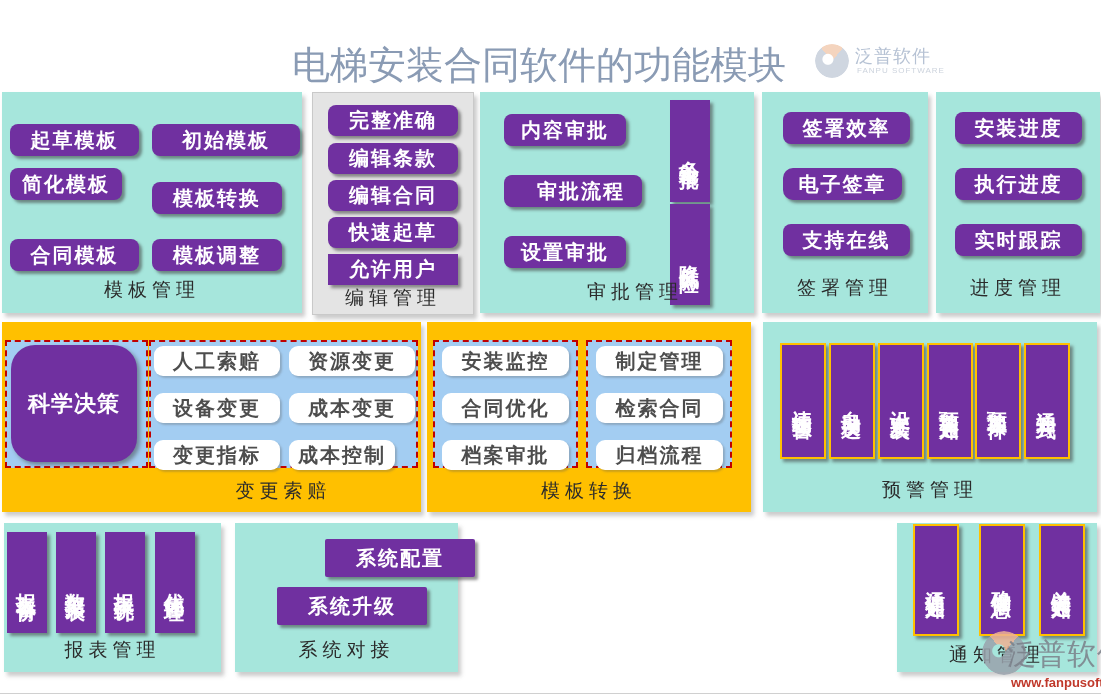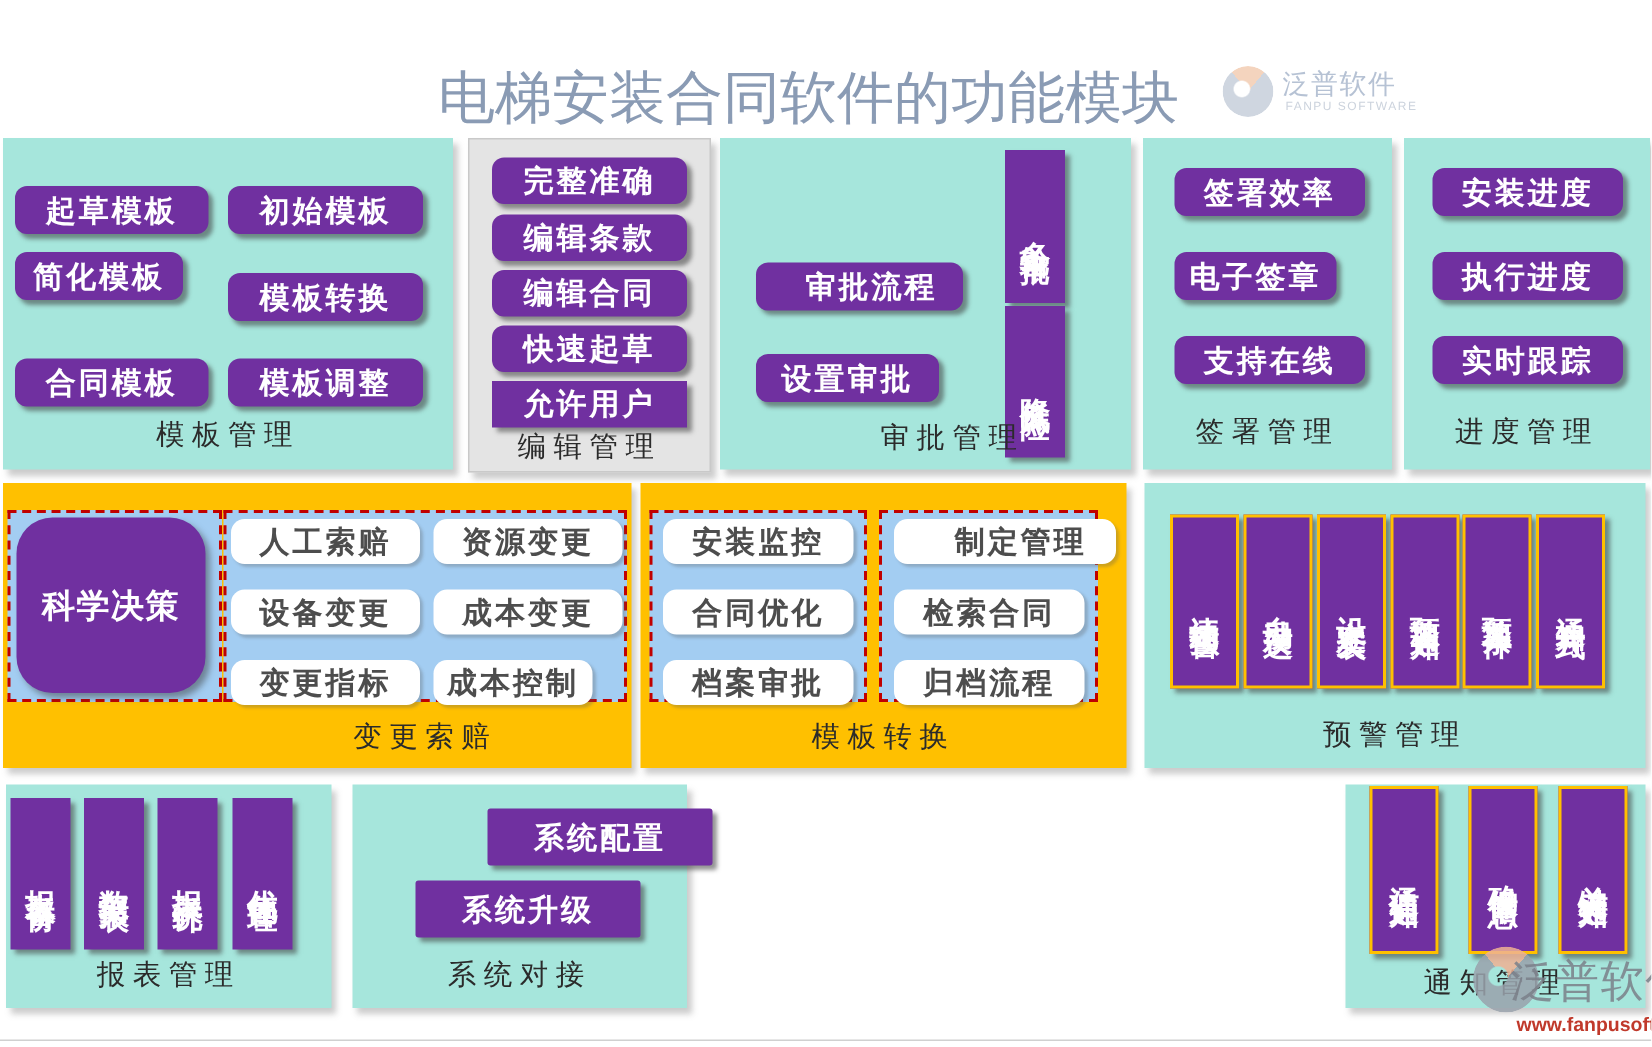--- a/index.html
+++ b/index.html
@@ -74,48 +74,49 @@
   <div class="title">电梯安装合同软件的功能模块</div>
 
   <div class="logo-top">
     <span class="logo-mark"></span>
     <span class="logo-cn">泛普软件</span>
     <span class="logo-en">FANPU SOFTWARE</span>
   </div>
 
   <section class="panel teal" style="left:2px;width:300px;">
     <div class="btn rounded" style="left:8px;top:32px;width:129px;height:32px;">起草模板</div>
-    <div class="btn rounded" style="left:150px;top:32px;width:130px;height:32px;">初始模板</div>
+    <div class="btn rounded" style="left:150px;top:32px;width:148px;height:32px;">初始模板</div>
     <div class="btn rounded" style="left:8px;top:76px;width:112px;height:32px;">简化模板</div>
     <div class="btn rounded" style="left:150px;top:90px;width:130px;height:32px;">模板转换</div>
     <div class="btn rounded" style="left:8px;top:147px;width:129px;height:32px;">合同模板</div>
     <div class="btn rounded" style="left:150px;top:147px;width:130px;height:32px;">模板调整</div>
     <div class="panel-label" style="top:185px;">模板管理</div>
   </section>
 
   <section class="panel gray" style="left:312px;width:160px;">
     <div class="btn rounded" style="left:15px;top:12px;width:130px;height:31px;">完整准确</div>
     <div class="btn rounded" style="left:15px;top:50px;width:130px;height:31px;">编辑条款</div>
     <div class="btn rounded" style="left:15px;top:87px;width:130px;height:31px;">编辑合同</div>
     <div class="btn rounded" style="left:15px;top:124px;width:130px;height:31px;">快速起草</div>
     <div class="btn" style="left:15px;top:161px;width:130px;height:31px;">允许用户</div>
     <div class="panel-label" style="top:192px;">编辑管理</div>
   </section>
 
   <section class="panel teal" style="left:480px;width:274px;">
+    <div class="btn rounded" style="left:24px;top:22px;width:122px;height:32px;">内容审批</div>
     <div class="btn rounded" style="left:24px;top:83px;width:122px;height:32px;padding-left:16px;">审批流程</div>
     <div class="btn rounded" style="left:24px;top:144px;width:122px;height:32px;">设置审批</div>
     <div class="btn vbtn" style="left:190px;top:8px;width:40px;height:102px;">多轮审批</div>
     <div class="btn vbtn" style="left:190px;top:112px;width:40px;height:101px;">降低风险</div>
     <div class="panel-label" style="left:60px;width:190px;top:187px;">审批管理</div>
   </section>
 
   <section class="panel teal" style="left:762px;width:166px;">
     <div class="btn rounded" style="left:21px;top:20px;width:127px;height:32px;">签署效率</div>
-    <div class="btn rounded" style="left:21px;top:76px;width:108px;height:32px;">电子签章</div>
+    <div class="btn rounded" style="left:21px;top:76px;width:119px;height:32px;border-radius:10px;">电子签章</div>
     <div class="btn rounded" style="left:21px;top:132px;width:127px;height:32px;">支持在线</div>
     <div class="panel-label" style="top:183px;">签署管理</div>
   </section>
 
   <section class="panel teal" style="left:936px;width:164px;">
     <div class="btn rounded" style="left:19px;top:20px;width:127px;height:32px;">安装进度</div>
     <div class="btn rounded" style="left:19px;top:76px;width:127px;height:32px;">执行进度</div>
     <div class="btn rounded" style="left:19px;top:132px;width:127px;height:32px;">实时跟踪</div>
     <div class="panel-label" style="top:183px;">进度管理</div>
   </section>
@@ -132,21 +133,21 @@
     <div class="wbtn" style="left:287px;top:118px;width:106px;height:30px;">成本控制</div>
     <div class="panel-label" style="left:147px;width:269px;top:156px;">变更索赔</div>
   </section>
 
   <section class="panel orange row2" style="left:427px;width:324px;">
     <div class="bluezone" style="left:6px;top:18px;width:145px;height:128px;"></div>
     <div class="bluezone" style="left:159px;top:18px;width:146px;height:128px;"></div>
     <div class="wbtn" style="left:15px;top:24px;width:127px;height:30px;">安装监控</div>
     <div class="wbtn" style="left:15px;top:71px;width:127px;height:30px;">合同优化</div>
     <div class="wbtn" style="left:15px;top:118px;width:127px;height:30px;">档案审批</div>
-    <div class="wbtn" style="left:169px;top:24px;width:127px;height:30px;padding-left:21px;">制定管理</div>
+    <div class="wbtn" style="left:169px;top:24px;width:127px;height:30px;">制定管理</div>
     <div class="wbtn" style="left:169px;top:71px;width:127px;height:30px;">检索合同</div>
     <div class="wbtn" style="left:169px;top:118px;width:127px;height:30px;">归档流程</div>
     <div class="panel-label" style="top:156px;">模板转换</div>
   </section>
 
   <section class="panel teal row2" style="left:763px;width:334px;">
     <div class="btn vbtn gold" style="left:17px;top:21px;width:42px;height:112px;">违约预警</div>
     <div class="btn vbtn gold" style="left:66px;top:21px;width:42px;height:112px;">自动发送</div>
     <div class="btn vbtn gold" style="left:115px;top:21px;width:42px;height:112px;">设定安装</div>
     <div class="btn vbtn gold" style="left:164px;top:21px;width:42px;height:112px;">预警通知</div>

